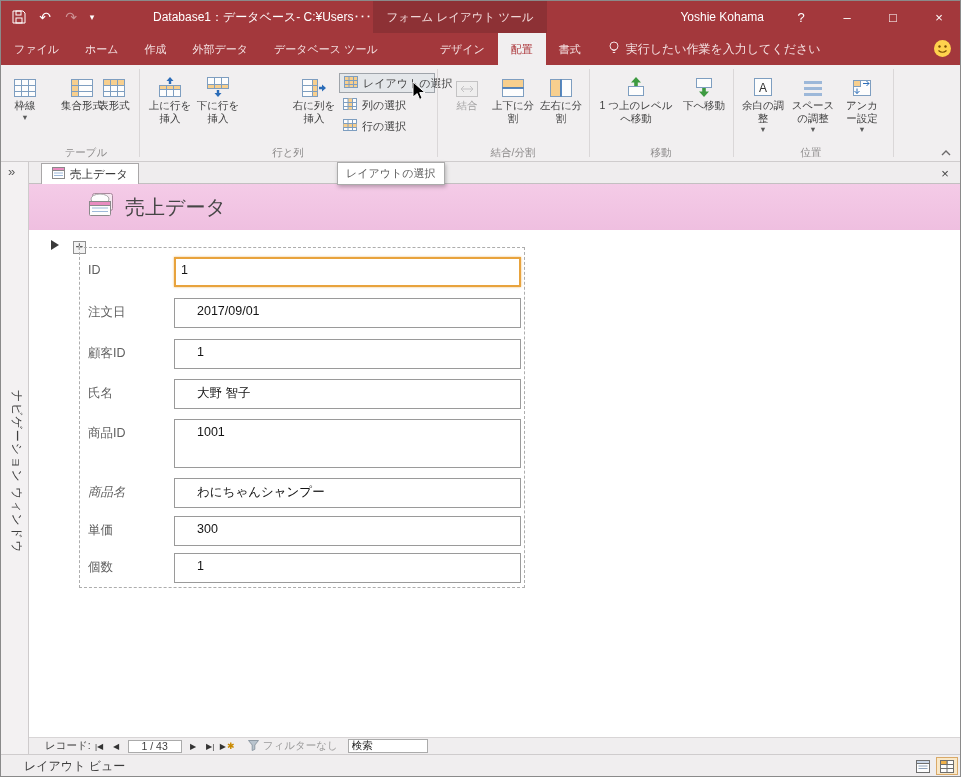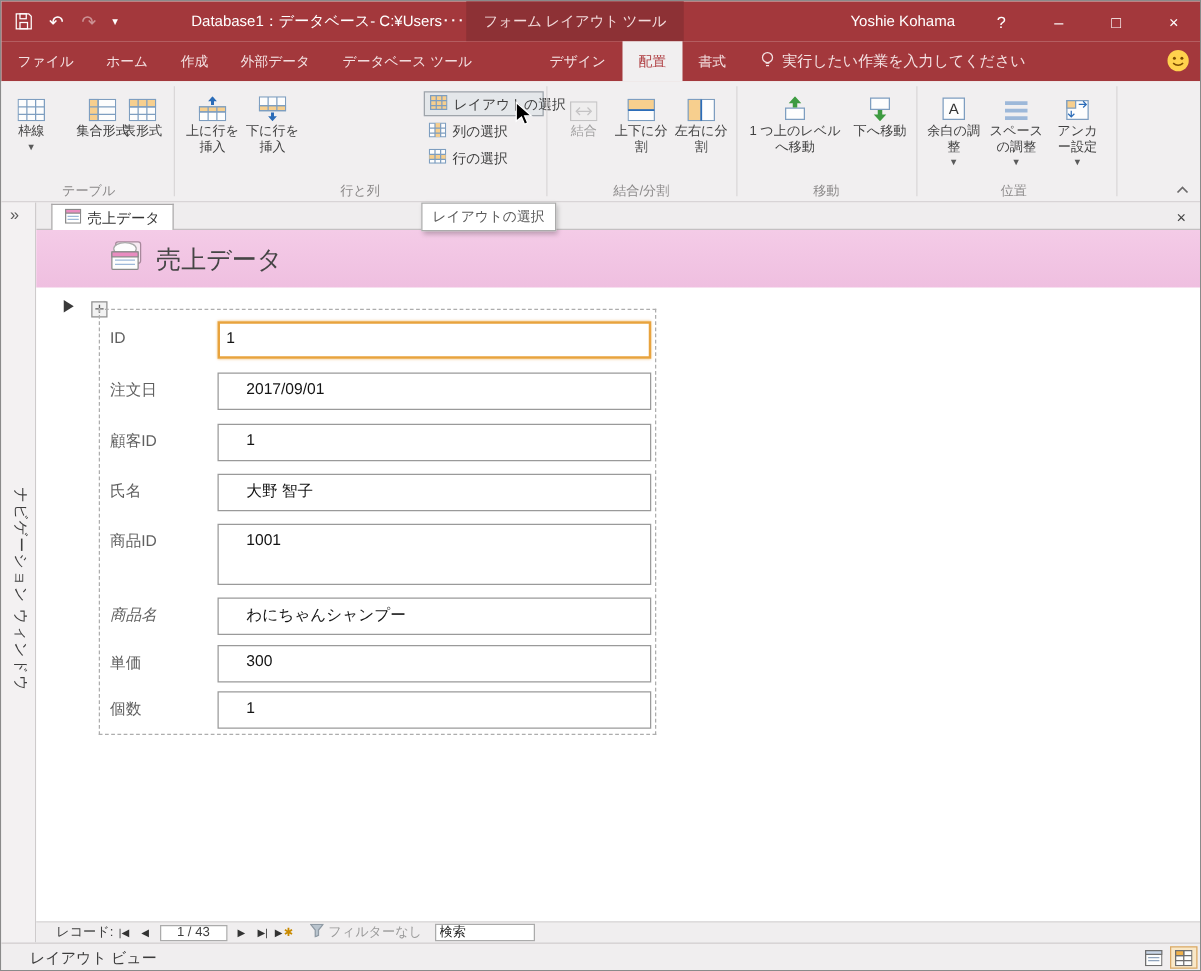--- a/index.html
+++ b/index.html
@@ -7,21 +7,21 @@
   body { font-family:"Liberation Sans","DejaVu Sans",sans-serif; }
   #app { position:relative; width:961px; height:777px; background:#fff; border:1px solid #8a8a8a; overflow:hidden; }
 
   
   .titlebar { position:absolute; left:0; top:0; width:961px; height:32px; background:#A3383C; color:#fff; }
   .qat { position:absolute; left:6px; top:0; height:32px; display:flex; align-items:center; gap:2px; }
   .qbtn { width:24px; height:26px; display:flex; align-items:center; justify-content:center; font-size:14px; color:#fff; }
   .qbtn.dim { color:rgba(255,255,255,.45); }
   .qbtn.small { width:14px; font-size:9px; }
   .app-title { position:absolute; left:152px; top:0; height:32px; line-height:32px; font-size:12px; color:#ffffff; white-space:nowrap; }
-  .ctx-patch { position:absolute; left:372px; top:0; width:174px; height:32px; background:#8D3135; display:flex; align-items:center; justify-content:center;font-family:Liberation Serif, serif; }
+  .ctx-patch { position:absolute; left:372px; top:0; width:174px; height:32px; background:#8D3135; display:flex; align-items:center; justify-content:center; }
   .ctx-patch span { font-size:11.5px; color:#F2DBDB; white-space:nowrap; }
   .account { position:absolute; right:198px; top:0; height:32px; line-height:32px; font-size:12px; color:#fff; }
   .winbtns { position:absolute; right:0; top:0; height:32px; display:flex; }
   .wbtn { width:46px; height:32px; display:flex; align-items:center; justify-content:center; font-size:13px; color:#fff; }
 
   
   .tabrow { position:absolute; left:0; top:32px; width:961px; height:32px; background:#A3383C; display:flex; align-items:stretch; }
   .tab { padding:0 13px; display:flex; align-items:center; font-size:11px; color:#F4E2E3; white-space:nowrap; }
   .tab.active { background:#F1EFF0; color:#AE3B3F; }
   .tabspacer { width:36px; }
@@ -166,21 +166,21 @@
     <div class="rbtn" style="left:92px;width:42px">
       <span class="ric">
           <svg width="22" height="18" viewBox="0 0 22 18">
             <rect x="0.5" y="0.5" width="21" height="17" fill="#FDFDFD" stroke="#7E9EC0"></rect>
             <rect x="0.5" y="0.5" width="21" height="6" fill="#F7CF8E" stroke="#7E9EC0"></rect>
             <path d="M0.5 6.5h21M0.5 12.5h21M7.5 0.5v17M14.5 0.5v17" stroke="#7E9EC0"></path>
           </svg>
         </span>
       <span>表形式</span>
     </div>
-    <div class="glabel" style="left:1px;width:138px">テーブル</div>
+    <div class="glabel" style="left:16px;width:138px">テーブル</div>
     <div class="gsep" style="left:138px"></div>
 
     <div class="rbtn" style="left:146px;width:46px">
       <span class="ric">
           <svg width="22" height="20" viewBox="0 0 22 20">
             <path d="M11 0l3.5 4h-2.3v3h-2.4V4H7.5z" fill="#2B6CB8"></path>
             <rect x="0.5" y="8.5" width="21" height="11" fill="#FDFDFD" stroke="#7E9EC0"></rect>
             <rect x="0.5" y="8.5" width="21" height="4" fill="#F7CF8E" stroke="#7E9EC0"></rect>
             <path d="M0.5 12.5h21M7.5 8.5v11M14.5 8.5v11" stroke="#7E9EC0"></path>
           </svg>
@@ -190,20 +190,31 @@
     <div class="rbtn" style="left:194px;width:46px">
       <span class="ric">
           <svg width="22" height="20" viewBox="0 0 22 20">
             <rect x="0.5" y="0.5" width="21" height="11" fill="#FDFDFD" stroke="#7E9EC0"></rect>
             <rect x="0.5" y="7.5" width="21" height="4" fill="#F7CF8E" stroke="#7E9EC0"></rect>
             <path d="M0.5 7.5h21M7.5 0.5v11M14.5 0.5v11" stroke="#7E9EC0"></path>
             <path d="M11 20l-3.5-4h2.3v-3h2.4v3h2.3z" fill="#2B6CB8"></path>
           </svg>
         </span>
       <span>下に行を挿入</span>
+    </div>
+    <div class="rbtn" style="left:290px;width:46px">
+      <span class="ric">
+          <svg width="24" height="18" viewBox="0 0 24 18">
+            <rect x="0.5" y="0.5" width="15" height="17" fill="#FDFDFD" stroke="#7E9EC0"></rect>
+            <rect x="10.5" y="0.5" width="5" height="17" fill="#F7CF8E" stroke="#7E9EC0"></rect>
+            <path d="M10.5 0.5v17M0.5 6.5h15M0.5 12.5h15" stroke="#7E9EC0"></path>
+            <path d="M24 9l-4 3.5v-2.3h-3V7.8h3V5.5z" fill="#2B6CB8"></path>
+          </svg>
+        </span>
+      <span>右に列を挿入</span>
     </div>
     <div class="rsmall hl" style="top:8px">
       <span><svg width="14" height="12" viewBox="0 0 14 12">
             <rect x="0.5" y="0.5" width="13" height="11" fill="#F7CF8E" stroke="#7E9EC0"></rect>
             <path d="M0.5 4.5h13M0.5 8.5h13M5 0.5v11M9.5 0.5v11" stroke="#7E9EC0"></path>
           </svg></span>
       <span>レイアウトの選択</span>
     </div>
     <div class="rsmall" style="top:30px">
       <span><svg width="14" height="12" viewBox="0 0 14 12">

